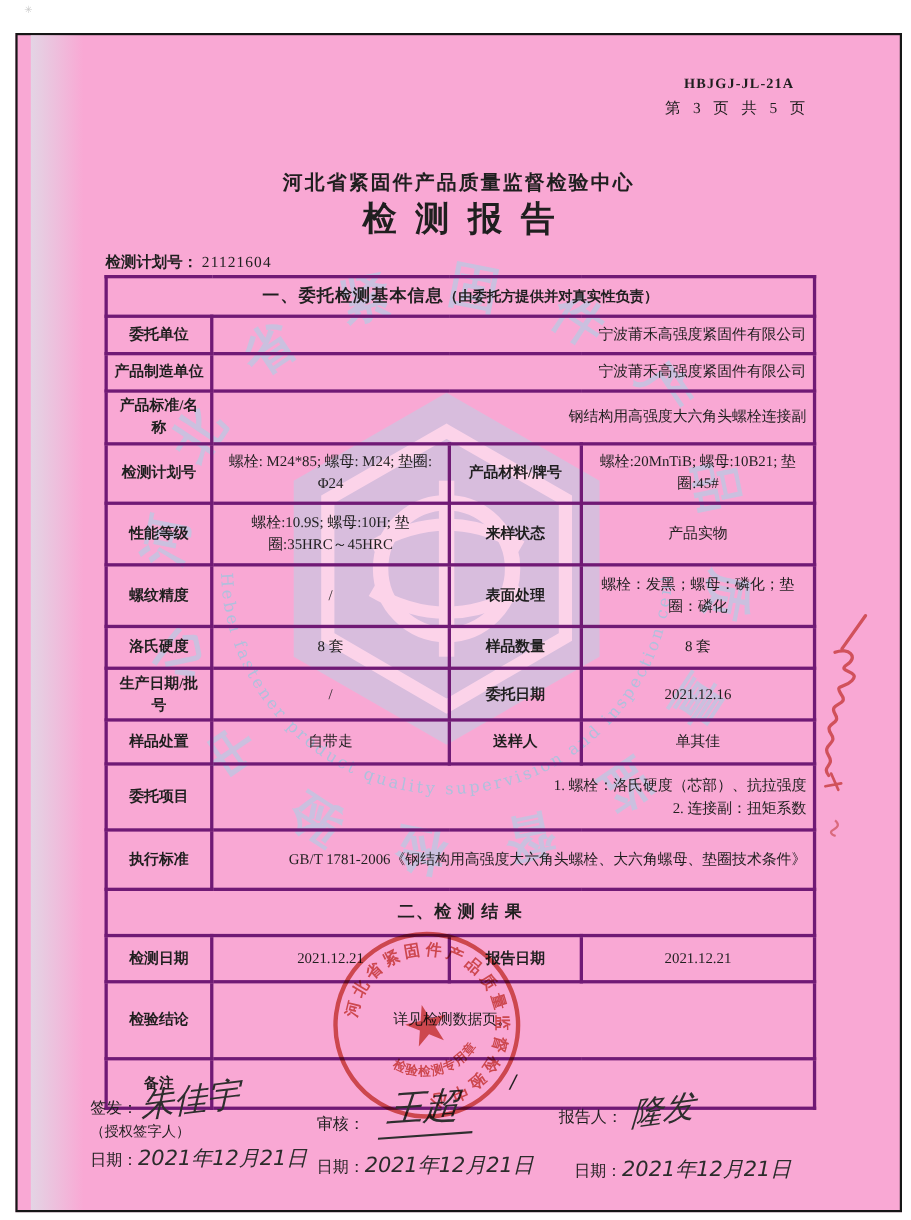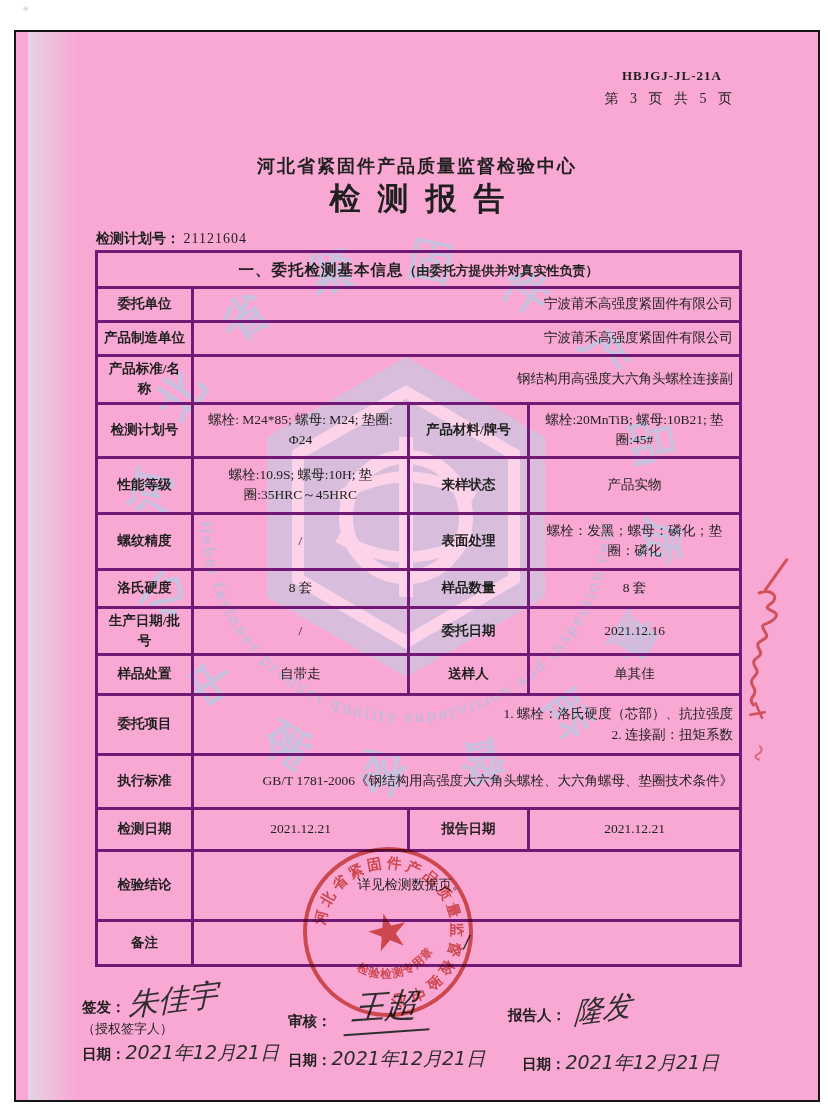--- a/index.html
+++ b/index.html
@@ -40,21 +40,21 @@
   td.sec-hdr { font-size:15.5px; font-weight:bold; letter-spacing:1px; }
   td.sec-hdr .note { font-size:13px; letter-spacing:0; }
   .concl-text { display:inline-block; transform:translateX(-55px); }
 
   
   .sig { position:absolute; font-family:"DejaVu Sans",sans-serif; font-style:italic;
          color:#2e2e2e; z-index:4; white-space:nowrap; }
   .hw  { font-family:"DejaVu Sans",sans-serif; font-style:italic; color:#2b2b2b; }
   .hw-slash { font-family:"DejaVu Sans",sans-serif; font-style:italic; font-size:17px; }
 
-  .footer-lbl { font-weight:bold; font-size:14.5px; }
+  .footer-lbl { font-weight:normal; font-size:14.5px; }
   .f-block { position:absolute; z-index:4; white-space:nowrap; }
 
   
   .stamp { position:absolute; left:284px; top:812px; width:176px; height:176px; z-index:5;
            transform:rotate(-14deg); mix-blend-mode:multiply; opacity:.82; pointer-events:none; }
   .stamp text { font-family:"DejaVu Serif",serif; font-weight:bold; }
   .margin-scribble { position:absolute; left:722px; top:522px; z-index:5; transform:rotate(6deg);
                      mix-blend-mode:multiply; opacity:.8; pointer-events:none; }
 </style>
 </head>
@@ -169,20 +169,23 @@
           <div>1. 螺栓：洛氏硬度（芯部）、抗拉强度</div>
           <div>2. 连接副：扭矩系数</div>
         </td>
       </tr>
       <tr style="height:54px">
         <td class="label">执行标准</td>
         <td colspan="3" class="left">GB/T 1781-2006《钢结构用高强度大六角头螺栓、大六角螺母、垫圈技术条件》</td>
       </tr>
 
       <tr style="height:42px">
+        <td colspan="4" class="sec-hdr">二、检 测 结 果</td>
+      </tr>
+      <tr style="height:42px">
         <td class="label">检测日期</td>
         <td>2021.12.21</td>
         <td class="label">报告日期</td>
         <td>2021.12.21</td>
       </tr>
       <tr style="height:70px">
         <td class="label">检验结论</td>
         <td colspan="3">
           <span class="concl-text">详见检测数据页。</span>
         </td>

